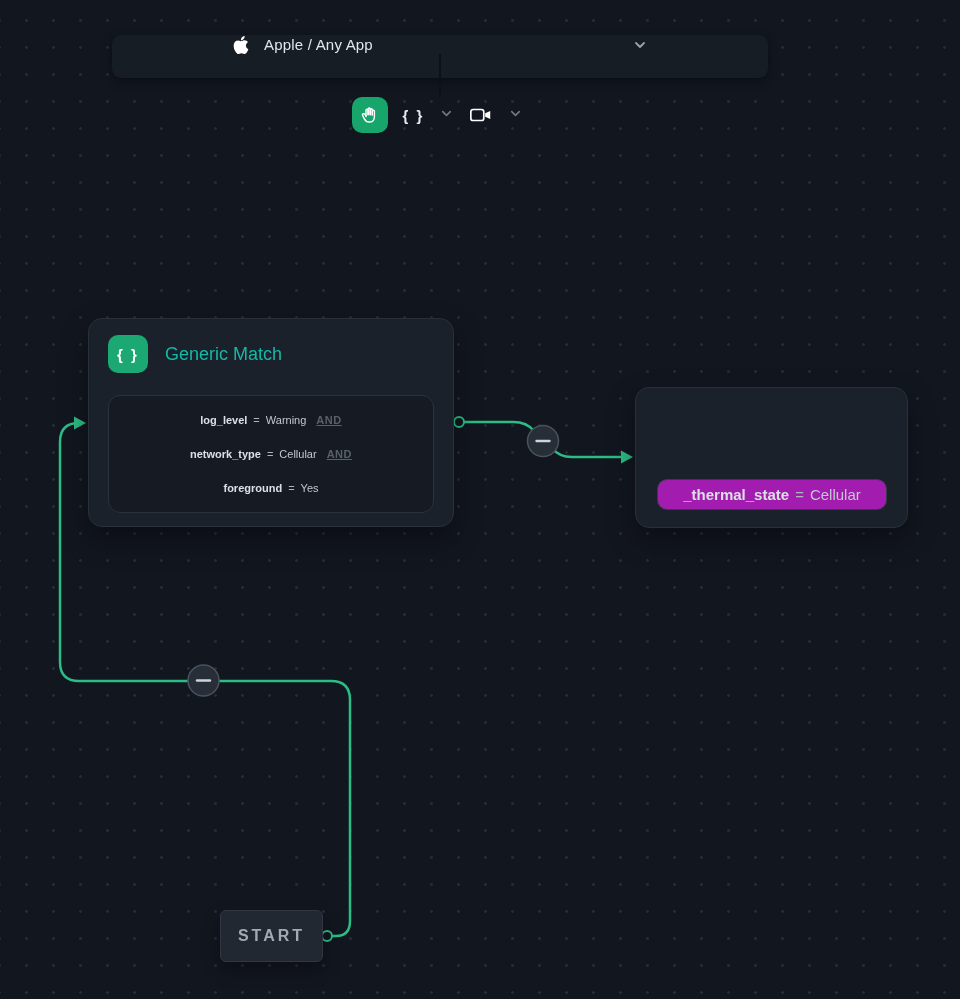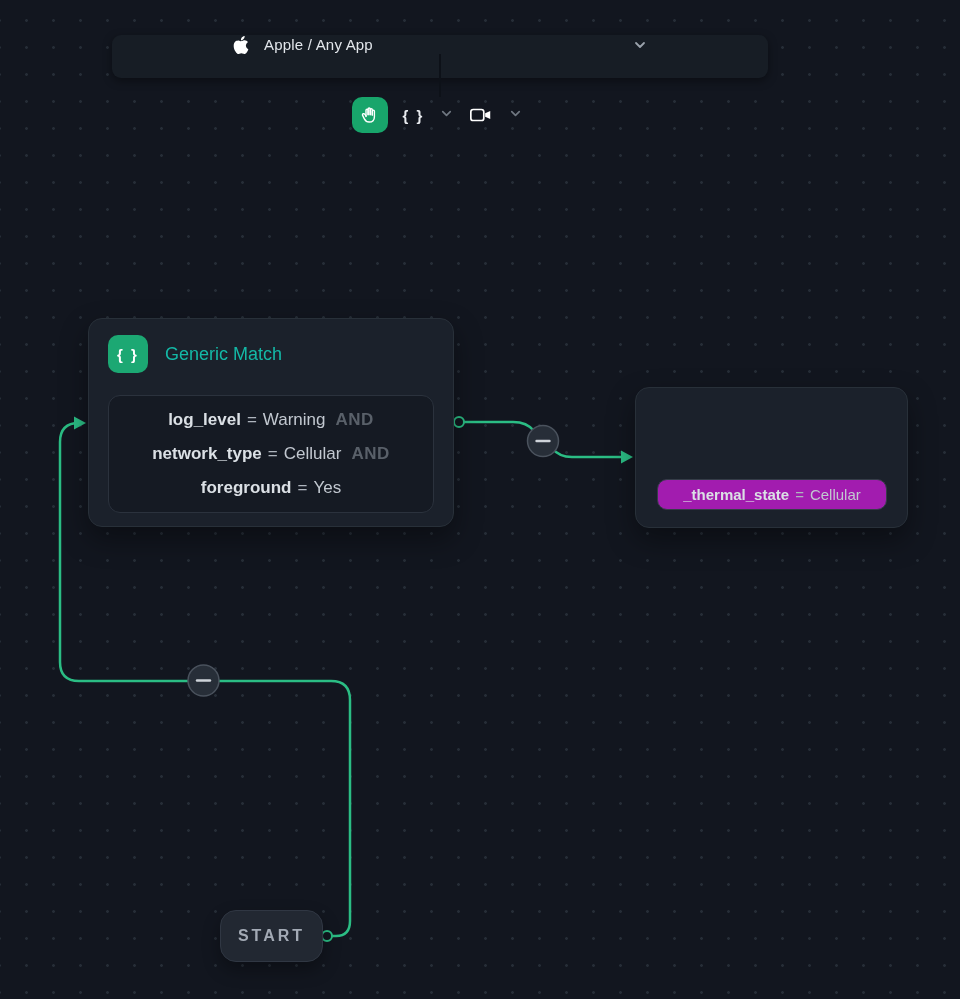--- a/index.html
+++ b/index.html
@@ -57,37 +57,37 @@
   .node-titles{margin-left:17px;}
   .node-title{font-size:18px;color:#14b8a6;font-weight:500;}
   .node-subtitle{font-size:15px;color:#89919B;margin-top:4px;}
 
   .cond-box{
     position:absolute;left:19px;top:76px;width:326px;height:118px;
     background:#151A23;border:1px solid #2B323D;border-radius:12px;
     box-sizing:border-box;display:flex;flex-direction:column;
     justify-content:space-around;align-items:center;padding:7px 0;
   }
-  .cond-row{font-size:17px;display:flex;align-items:baseline;}
+  .cond-row{font-size:11px;display:flex;align-items:baseline;}
   .cond-key{font-weight:700;color:#DBE0E5;}
   .cond-op{color:#AEB5BD;margin:0 6px;}
   .cond-val{color:#C2C8D0;}
-  .cond-and{font-weight:700;color:#596069;margin-left:10px;letter-spacing:.5px;}
+  .cond-and{font-weight:700;color:#596069;margin-left:10px;letter-spacing:.5px;text-decoration:underline;}
 
   .pill{
     position:absolute;left:21px;top:91px;width:230px;height:31px;
     background:#a21caf;border:1px solid #353D48;border-radius:10px;
     box-sizing:border-box;display:flex;align-items:center;justify-content:center;
     font-size:15px;
   }
 
   
   #start-button{
     position:absolute;left:220px;top:910px;width:103px;height:52px;
-    background:#222832;border:1px solid #303743;border-radius:16px;
+    background:#222832;border:1px solid #303743;border-radius:6px;
     display:flex;align-items:center;justify-content:center;z-index:2;
     color:#A3AAB5;font-size:16px;font-weight:600;letter-spacing:3px;
     cursor:pointer;box-shadow:0 8px 18px rgba(0,0,0,.32);box-sizing:border-box;
   }
 
   
   .edges{position:absolute;inset:0;z-index:1;}
 </style>
 </head>
 <body>

